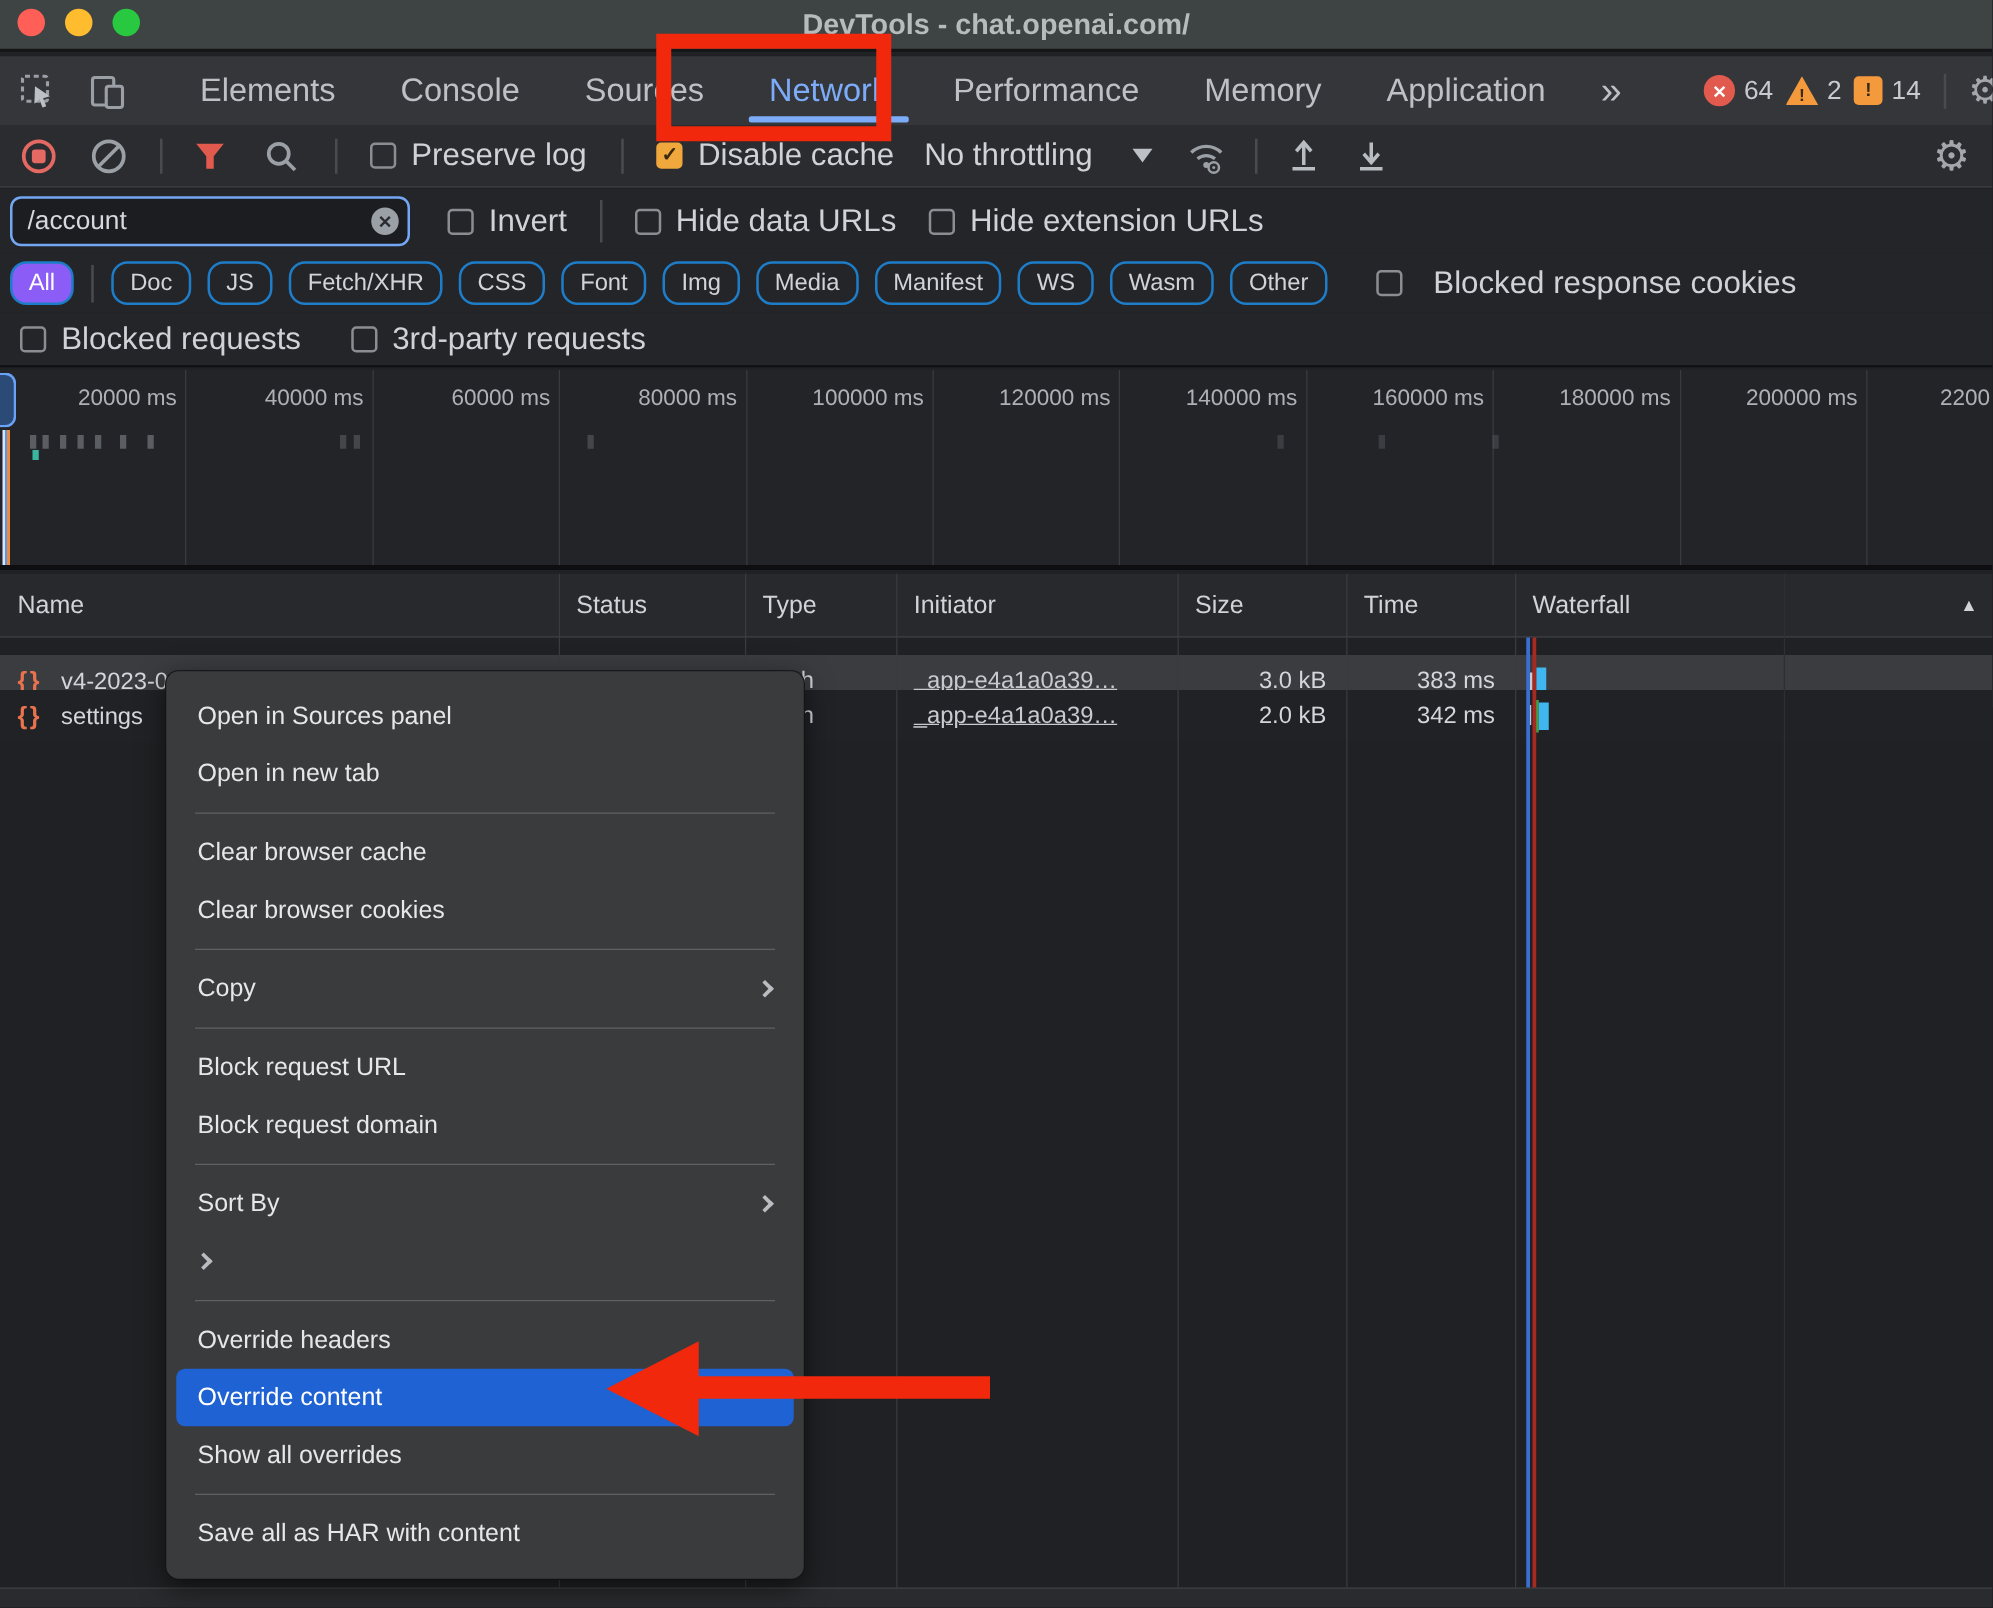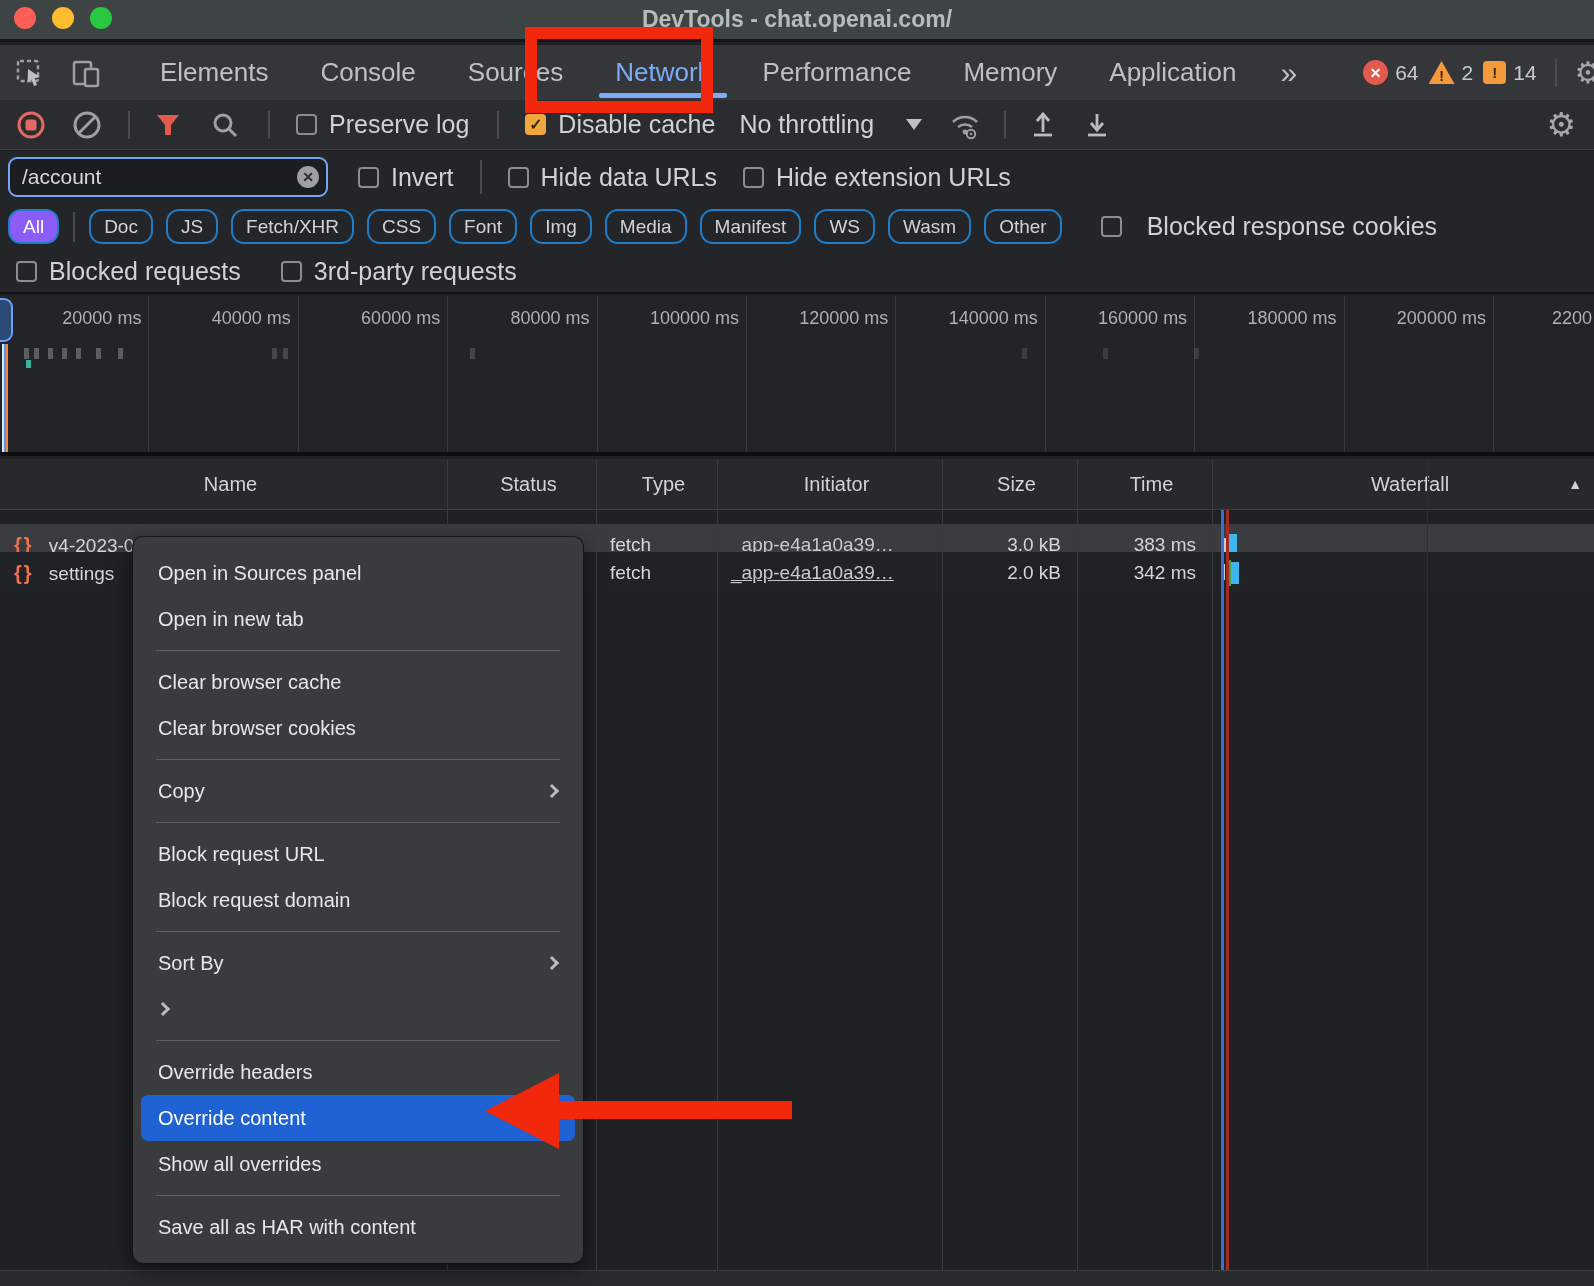--- a/index.html
+++ b/index.html
@@ -78,41 +78,41 @@
   .ov-handle { position:absolute; left:0; top:2px; width:13px; height:44px; background:#2b4a76;
     border:2px solid #6aa2f8; border-left:none; border-radius:0 9px 9px 0; }
   .ov-stripe { position:absolute; left:2px; top:48px; bottom:0; width:6px;
     background:linear-gradient(to right,#d7e6ff 0 2px,#5b93e8 2px 4px,#ef8a3c 4px 6px); }
   .tick { position:absolute; background:#5a5d61; width:5px; height:11px; top:52px; }
   .tick.teal { background:#3ab5a0; top:64px; height:8px; }
   
   .theader { position:absolute; left:0; top:459px; width:1594px; height:51px; background:#28292c;
     border-bottom:1px solid #3c4043; display:grid; grid-template-columns:447px 149px 121px 225px 135px 135px auto;
     align-items:center; font-size:20px; color:#d0d3d7; }
-  .theader > div { padding-left:14px; position:relative; height:100%; display:flex; align-items:center;justify-content:center; }
+  .theader > div { padding-left:14px; position:relative; height:100%; display:flex; align-items:center; }
   .sort-arrow { position:absolute; right:12px; font-size:14px; color:#d0d3d7; }
   .trow { position:absolute; left:0; width:1594px; height:42px; display:grid;
     grid-template-columns:447px 149px 121px 225px 135px 135px auto; align-items:center; font-size:19px; color:#d3d6da; }
   .trow.row1 { top:524px; background:#3b3c40; }
   .trow.row2 { top:552px; background:#212226; }
   .cell { padding-left:14px; white-space:nowrap; overflow:hidden; }
   .cell.num { text-align:right; padding-right:16px; }
   .braces { color:#e8734e; font-weight:bold; font-size:20px; margin-right:10px; letter-spacing:2px; }
   .initiator { text-decoration:underline; color:#c7cbd0; }
   .wf-cell { position:relative; height:100%; }
   .wf-bar { position:absolute; }
   
   .col-lines { position:absolute; top:459px; height:811px; left:0; width:1594px; pointer-events:none; z-index:5; }
   .col-line { position:absolute; top:0; bottom:0; width:1px; background:#3a3b3e; }
   .wf-vline { position:absolute; top:51px; bottom:0; width:3px; }
   
   .bottombar { position:absolute; left:0; top:1270px; width:1594px; height:16px;
     background:#2a2b2e; border-top:1px solid #3c4043; }
   
-  .ctxmenu { position:absolute; left:133px; top:537px; width:450px; background:#3a3b3d;
+  .ctxmenu { position:absolute; left:133px; top:537px; width:510px; background:#3a3b3d;
     border-radius:10px; padding:13px 0; z-index:50;
     box-shadow:0 6px 22px rgba(0,0,0,.55), 0 0 0 1px #1d1d1f; }
   .mi { height:46px; line-height:46px; padding-left:25px; font-size:20px; color:#e6e7e9;
     display:flex; align-items:center; position:relative; }
   .mi-label { flex:1; }
   .mi.highlight { background:#1f62d3; color:#ffffff; margin:0 8px; padding-left:17px; border-radius:7px; }
   .msep { height:1px; background:#5f6062; margin:8px 23px; }
   .sub-arrow { width:10px; height:10px; border-top:3px solid #b9bdc1; border-right:3px solid #b9bdc1;
     transform:rotate(45deg); margin-right:26px; }
   

